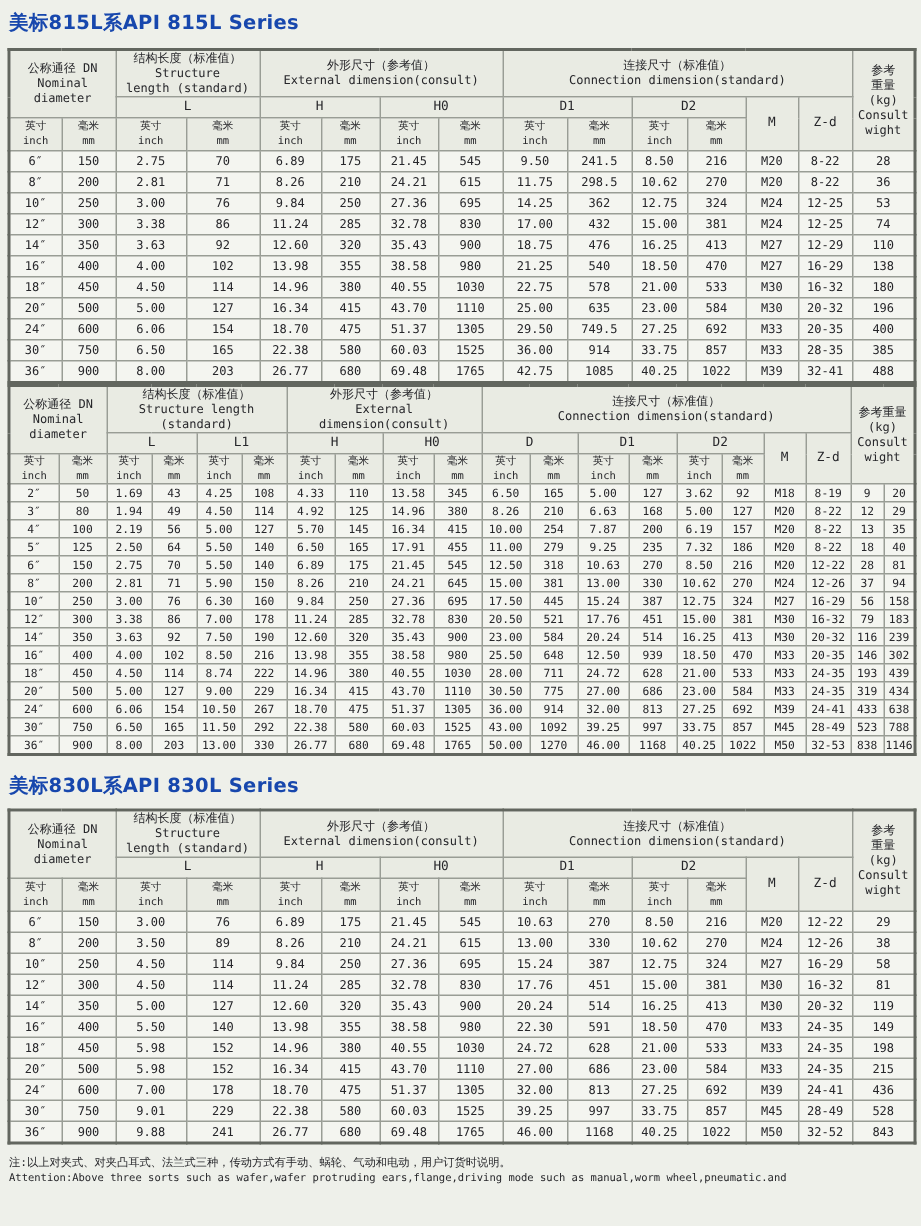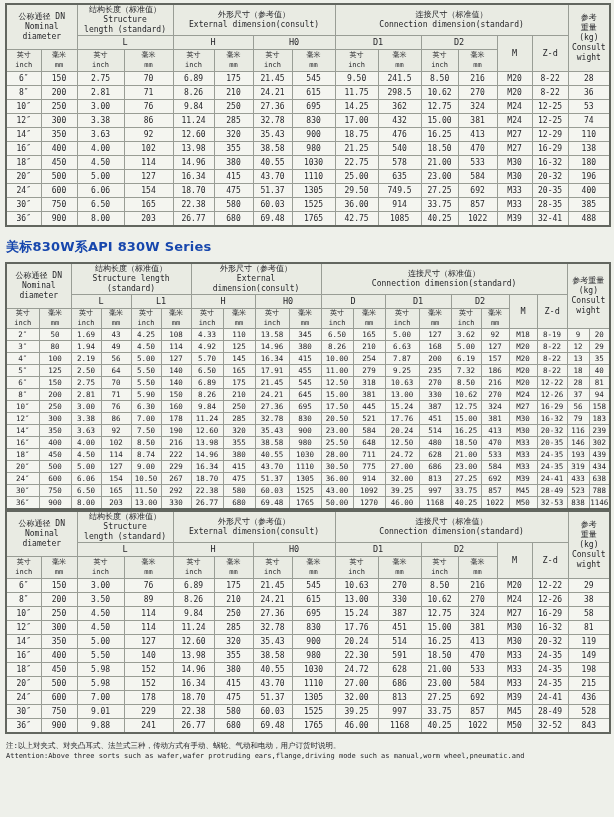--- a/index.html
+++ b/index.html
@@ -39,20 +39,21 @@
   table.t-compact tbody td{height:11px;font-size:7.5px;}
   .footer-note{margin:7px 0 0 1px;}
   .footer-note .zh{font-size:7.5px;line-height:1.4;}
   .footer-note .en{font-size:7px;line-height:1.35;}
 </style>
 </head>
 <body>
 
 <div class="page">
 
+  <h2 class="series-title">美标815L系API 815L Series</h2>
   <table class="series-table">
       <colgroup>
         <col style="width: 35px;">
         <col style="width: 36px;">
         <col style="width: 47px;">
         <col style="width: 49px;">
         <col style="width: 41px;">
         <col style="width: 39px;">
         <col style="width: 39px;">
         <col style="width: 43px;">
@@ -302,21 +303,20 @@
           <td>1085</td>
           <td>40.25</td>
           <td>1022</td>
           <td>M39</td>
           <td>32-41</td>
           <td>488</td>
         </tr>
       </tbody>
     </table>
 
-  <h2 class="series-title later">美标830W系API 830W Series</h2>
   <table class="series-table t-compact">
       <colgroup>
         <col style="width: 33px;">
         <col style="width: 32px;">
         <col style="width: 30px;">
         <col style="width: 30px;">
         <col style="width: 30px;">
         <col style="width: 30px;">
         <col style="width: 32px;">
         <col style="width: 32px;">
@@ -601,21 +601,21 @@
           <td>102</td>
           <td>8.50</td>
           <td>216</td>
           <td>13.98</td>
           <td>355</td>
           <td>38.58</td>
           <td>980</td>
           <td>25.50</td>
           <td>648</td>
           <td>12.50</td>
-          <td>480</td>
+          <td>939</td>
           <td>18.50</td>
           <td>470</td>
           <td>M33</td>
           <td>20-35</td>
           <td>146</td>
           <td>302</td>
         </tr>
         <tr>
           <td>18″</td>
           <td>450</td>
@@ -722,20 +722,21 @@
           <td>40.25</td>
           <td>1022</td>
           <td>M50</td>
           <td>32-53</td>
           <td>838</td>
           <td>1146</td>
         </tr>
       </tbody>
     </table>
 
+  <h2 class="series-title later">美标830L系API 830L Series</h2>
   <table class="series-table">
       <colgroup>
         <col style="width: 35px;">
         <col style="width: 36px;">
         <col style="width: 47px;">
         <col style="width: 49px;">
         <col style="width: 41px;">
         <col style="width: 39px;">
         <col style="width: 39px;">
         <col style="width: 43px;">

